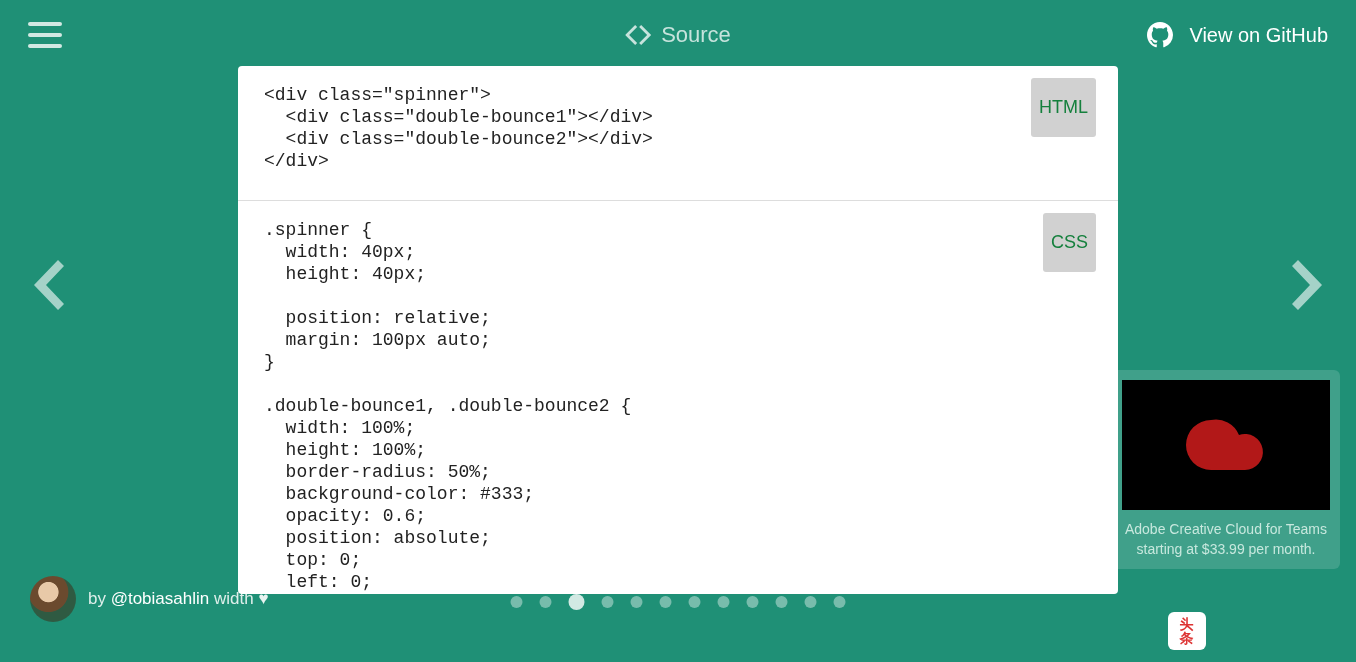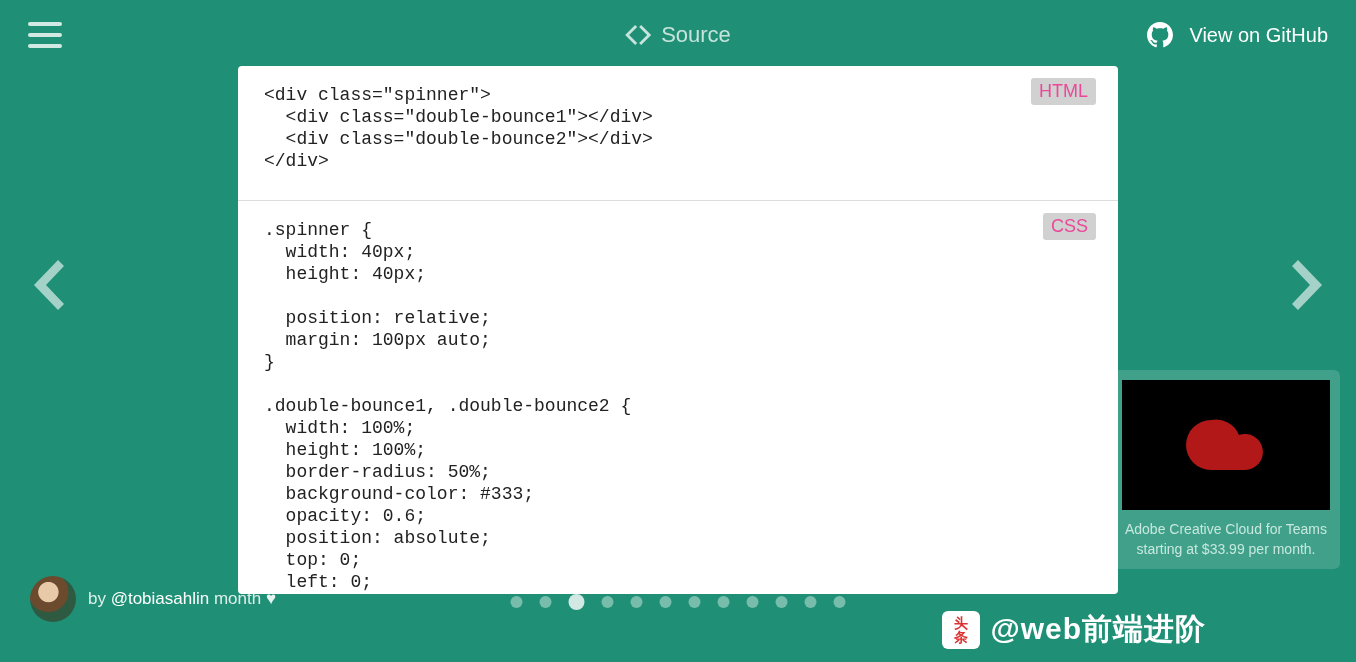--- a/index.html
+++ b/index.html
@@ -89,22 +89,22 @@
   line-height: 22px;
   color: #222;
   padding: 18px 26px;
   white-space: pre;
 }
 .code-badge {
   position: absolute;
   top: 12px;
   right: 22px;
   background: rgba(140,140,140,0.4);
-  color: #ec4899;
-  padding: 3px 8px;
+  color: #15803d;
+  padding: 19px 8px;
   border-radius: 3px;
   font-size: 18px;
 }
 
 .code-block::-webkit-scrollbar { width: 16px; }
 .code-block::-webkit-scrollbar-track { background: #f0f0f0; }
 .code-block::-webkit-scrollbar-thumb { background: #c0c0c0; }
 
 
 .ad-card {
@@ -271,35 +271,34 @@
     <svg width="110" height="80" viewBox="0 0 110 80">
         <path d="M40 15 a25 25 0 1 0 0 50 h34 a18 18 0 1 0 -6 -35 a25 25 0 0 0 -28 -15 z M40 27 a13 13 0 1 0 0 26 h32 a7 7 0 1 0 -2 -14 l-6 1 l-2 -6 a13 13 0 0 0 -22 -7 z" fill="#b21818"></path>
       </svg>
   </div>
   <div class="ad-text">Adobe Creative Cloud for Teams starting at $33.99 per month.</div>
 </div>
 
 <div class="footer">
   <div class="avatar"></div>
   <div>
-    <span>by </span><b>@tobiasahlin</b><span> month </span><span class="heart">♥</span>
+    <span>by </span><b>@tobiasahlin</b><span> width </span><span class="heart">♥</span>
   </div>
 </div>
 
 <div class="dots">
     <div class="dot"></div>
     <div class="dot"></div>
     <div class="dot active"></div>
     <div class="dot"></div>
     <div class="dot"></div>
     <div class="dot"></div>
     <div class="dot"></div>
     <div class="dot"></div>
     <div class="dot"></div>
     <div class="dot"></div>
     <div class="dot"></div>
     <div class="dot"></div>
   </div>
 
 <div class="watermark">
   <div class="wm-icon">头<br>条</div>
-  <span>@web前端进阶</span>
 </div>
 
 </body></html>

